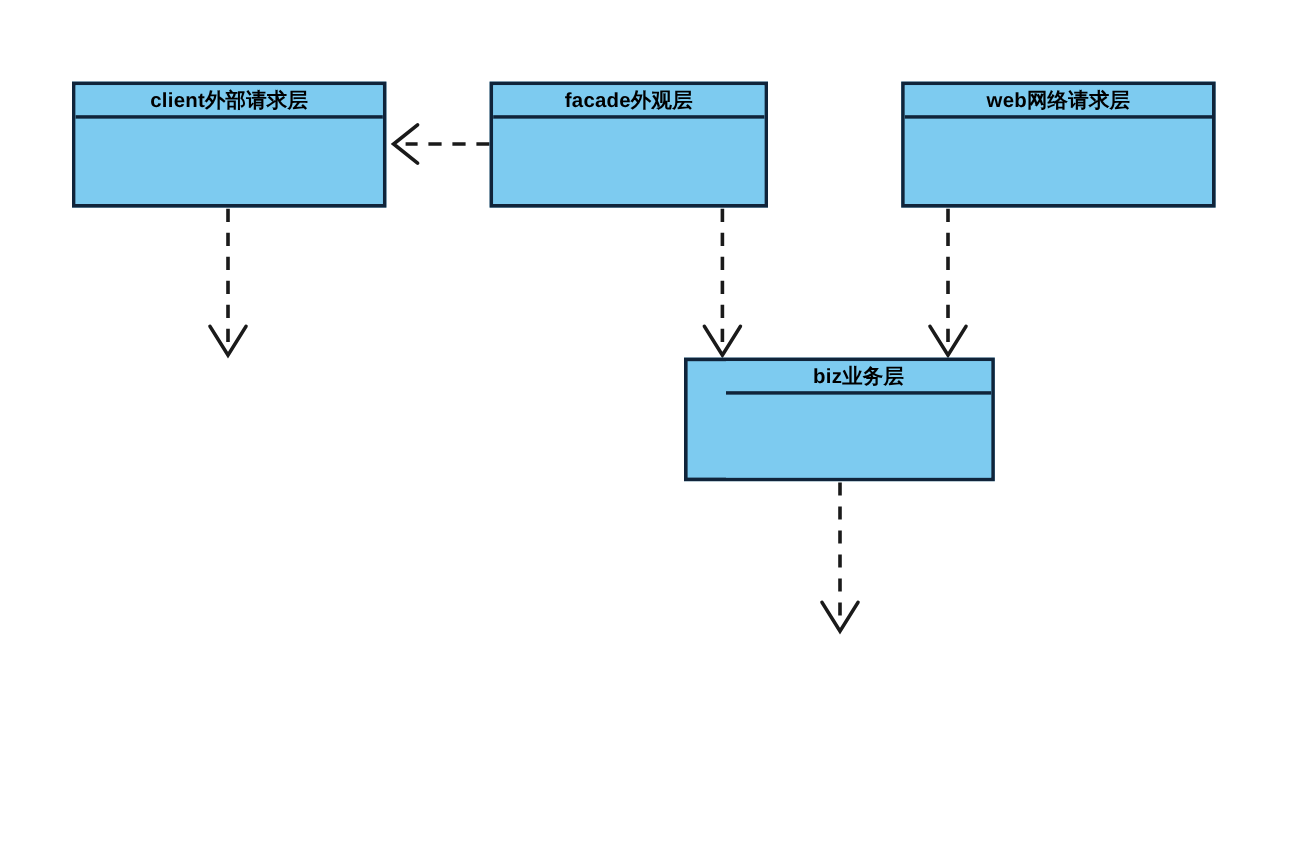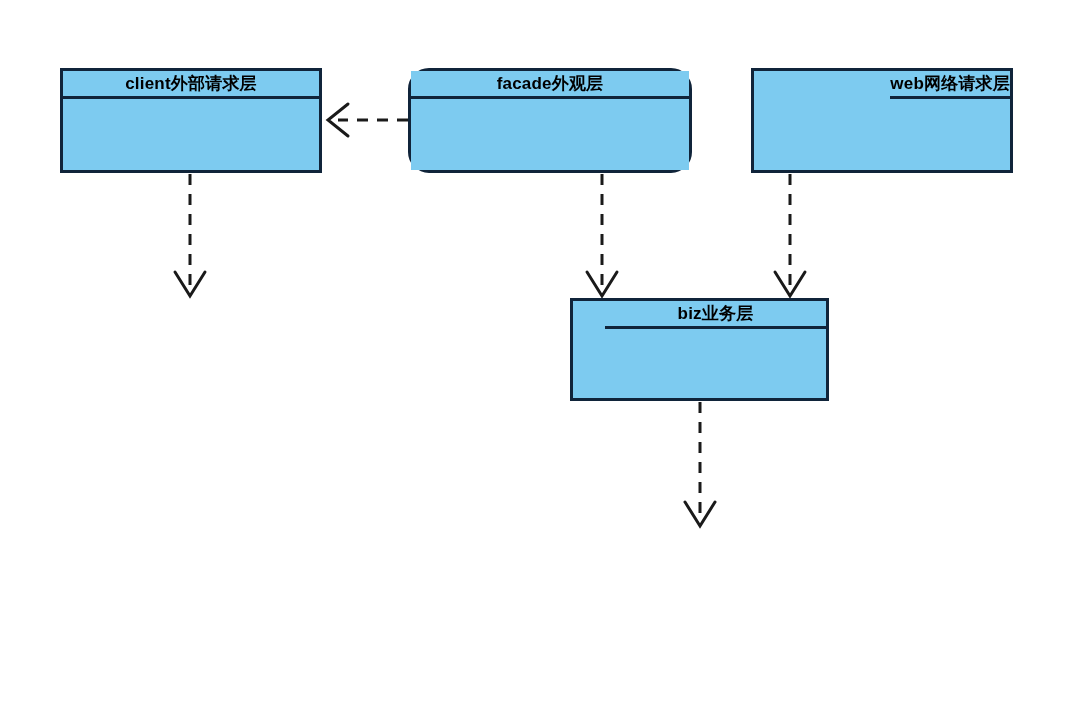--- a/index.html
+++ b/index.html
@@ -90,28 +90,28 @@
     </g>
   </svg>
 
   <div class="uml-box" style="left:60px; top:68px; width:262px; height:105px;">
     <div class="uml-box-header">
       <span class="uml-box-title">client外部请求层</span>
     </div>
     <div class="uml-box-body"></div>
   </div>
 
-  <div class="uml-box" style="left:408px; top:68px; width:284px; height:105px;border-radius:21px;">
+  <div class="uml-box" style="left:408px; top:68px; width:232px; height:105px;">
     <div class="uml-box-header">
       <span class="uml-box-title">facade外观层</span>
     </div>
     <div class="uml-box-body"></div>
   </div>
 
-  <div class="uml-box" style="left:751px; top:68px; width:262px; height:105px;align-items:flex-end;">
+  <div class="uml-box" style="left:751px; top:68px; width:262px; height:105px;">
     <div class="uml-box-header">
       <span class="uml-box-title">web网络请求层</span>
     </div>
     <div class="uml-box-body"></div>
   </div>
 
 
   <div class="uml-box" style="left:570px; top:298px; width:259px; height:103px;padding-left:32px;">
     <div class="uml-box-header">
       <span class="uml-box-title">biz业务层</span>

